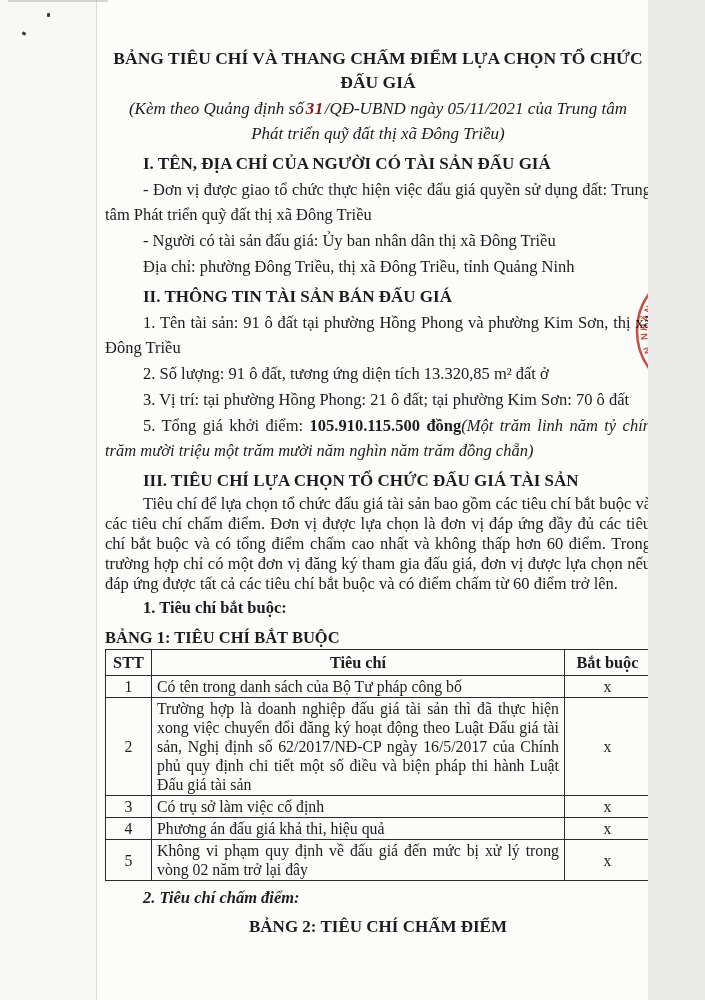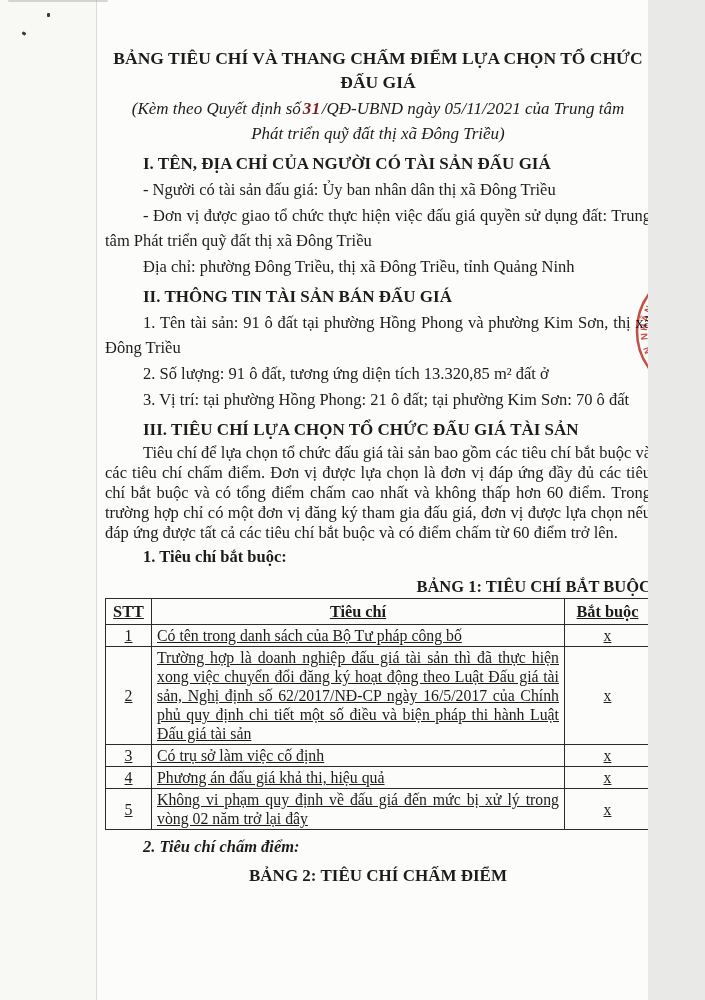--- a/index.html
+++ b/index.html
@@ -14,23 +14,23 @@
   .content{position:absolute;left:105px;top:46px;width:546px;}
   h1.title{font-size:17.5px;line-height:24px;margin:0;text-align:center;font-weight:bold;}
   p.subtitle{font-size:17px;line-height:25px;margin:2px 0 2px;text-align:center;font-style:italic;}
   .handwritten{color:#7f1d1d;font-style:italic;font-weight:600;letter-spacing:.5px;margin:0 1px 0 2px;}
   h2.sec{font-size:17px;line-height:23px;margin:6px 0 2px;text-indent:38px;font-weight:bold;text-align:left;}
   p.body{font-size:16.5px;line-height:25px;margin:1px 0 0;text-indent:38px;text-align:justify;}
   p.tight{font-size:16.5px;line-height:20px;margin:1px 0 0;text-indent:38px;text-align:justify;}
   .amount{font-weight:bold;}
   .words{font-style:italic;}
   h3.sub{font-size:16.5px;line-height:21px;margin:3px 0 10px;text-indent:38px;font-weight:bold;}
-  p.tcap{font-size:16.5px;line-height:20px;margin:0 0 1px;text-align:right;font-weight:bold;}
+  p.tcap{font-size:16.5px;line-height:20px;margin:0 0 1px;text-align:left;font-weight:bold;}
   table.crit{border-collapse:collapse;width:100%;font-size:15.8px;line-height:19px;table-layout:fixed;}
-  table.crit td,table.crit th{border:1.4px solid #2b2b2b;padding:1px 5px;vertical-align:middle;text-decoration:underline;}
+  table.crit td,table.crit th{border:1.4px solid #2b2b2b;padding:1px 5px;vertical-align:middle;}
   table.crit th{font-size:16.3px;padding:3px 5px;font-weight:bold;text-align:center;}
   col.stt{width:46px;}col.req{width:86px;}
   td.c{text-align:center;}
   td.j{text-align:justify;}
   h3.sub2{font-size:16.5px;line-height:21px;margin:6px 0 0;text-indent:38px;font-weight:bold;font-style:italic;}
   p.t2cap{font-size:17px;line-height:22px;margin:8px 0 0;text-align:center;font-weight:bold;}
   .stamp{position:absolute;left:620px;top:248px;mix-blend-mode:multiply;}
   .stamp text{font-family:"Liberation Sans",sans-serif;}
 </style>
 </head>
@@ -40,33 +40,36 @@
   <div class="edge-strip"></div>
   <div class="edge-line"></div>
   <div class="top-smudge"></div>
   <div class="speck s1"></div>
   <div class="speck s2"></div>
 
   <div class="content">
 
     <h1 class="title">BẢNG TIÊU CHÍ VÀ THANG CHẤM ĐIỂM LỰA CHỌN TỔ CHỨC ĐẤU GIÁ</h1>
     <p class="subtitle">
-      <span>(Kèm theo Quyết định số</span><span class="handwritten">31</span><span>/QĐ-UBND ngày 05/11/2021 của Trung tâm</span><br>
+      <span>(Kèm theo Quảng định số</span><span class="handwritten">31</span><span>/QĐ-UBND ngày 05/11/2021 của Trung tâm</span><br>
       <span>Phát triển quỹ đất thị xã Đông Triều)</span>
     </p>
 
     <h2 class="sec">I. TÊN, ĐỊA CHỈ CỦA NGƯỜI CÓ TÀI SẢN ĐẤU GIÁ</h2>
+    <p class="body">- Đơn vị được giao tổ chức thực hiện việc đấu giá quyền sử dụng đất: Trung tâm Phát triển quỹ đất thị xã Đông Triều</p>
     <p class="body">- Người có tài sản đấu giá: Ủy ban nhân dân thị xã Đông Triều</p>
-    <p class="body">- Đơn vị được giao tổ chức thực hiện việc đấu giá quyền sử dụng đất: Trung tâm Phát triển quỹ đất thị xã Đông Triều</p>
     <p class="body">Địa chỉ: phường Đông Triều, thị xã Đông Triều, tỉnh Quảng Ninh</p>
 
     <h2 class="sec">II. THÔNG TIN TÀI SẢN BÁN ĐẤU GIÁ</h2>
     <p class="body">1. Tên tài sản: 91 ô đất tại phường Hồng Phong và phường Kim Sơn, thị xã Đông Triều</p>
     <p class="body">2. Số lượng: 91 ô đất, tương ứng diện tích 13.320,85 m² đất ở</p>
     <p class="body">3. Vị trí: tại phường Hồng Phong: 21 ô đất; tại phường Kim Sơn: 70 ô đất</p>
+    <p class="body">
+      <span>5. Tổng giá khởi điểm: </span><span class="amount">105.910.115.500 đồng</span><span class="words">(Một trăm linh năm tỷ chín trăm mười triệu một trăm mười năm nghìn năm trăm đồng chẵn)</span>
+    </p>
 
     <h2 class="sec">III. TIÊU CHÍ LỰA CHỌN TỔ CHỨC ĐẤU GIÁ TÀI SẢN</h2>
     <p class="tight">Tiêu chí để lựa chọn tổ chức đấu giá tài sản bao gồm các tiêu chí bắt buộc và các tiêu chí chấm điểm. Đơn vị được lựa chọn là đơn vị đáp ứng đầy đủ các tiêu chí bắt buộc và có tổng điểm chấm cao nhất và không thấp hơn 60 điểm. Trong trường hợp chỉ có một đơn vị đăng ký tham gia đấu giá, đơn vị được lựa chọn nếu đáp ứng được tất cả các tiêu chí bắt buộc và có điểm chấm từ 60 điểm trở lên.</p>
 
     <h3 class="sub">1. Tiêu chí bắt buộc:</h3>
     <p class="tcap">BẢNG 1: TIÊU CHÍ BẮT BUỘC</p>
 
     <table class="crit">
       <colgroup>
           <col class="stt">

